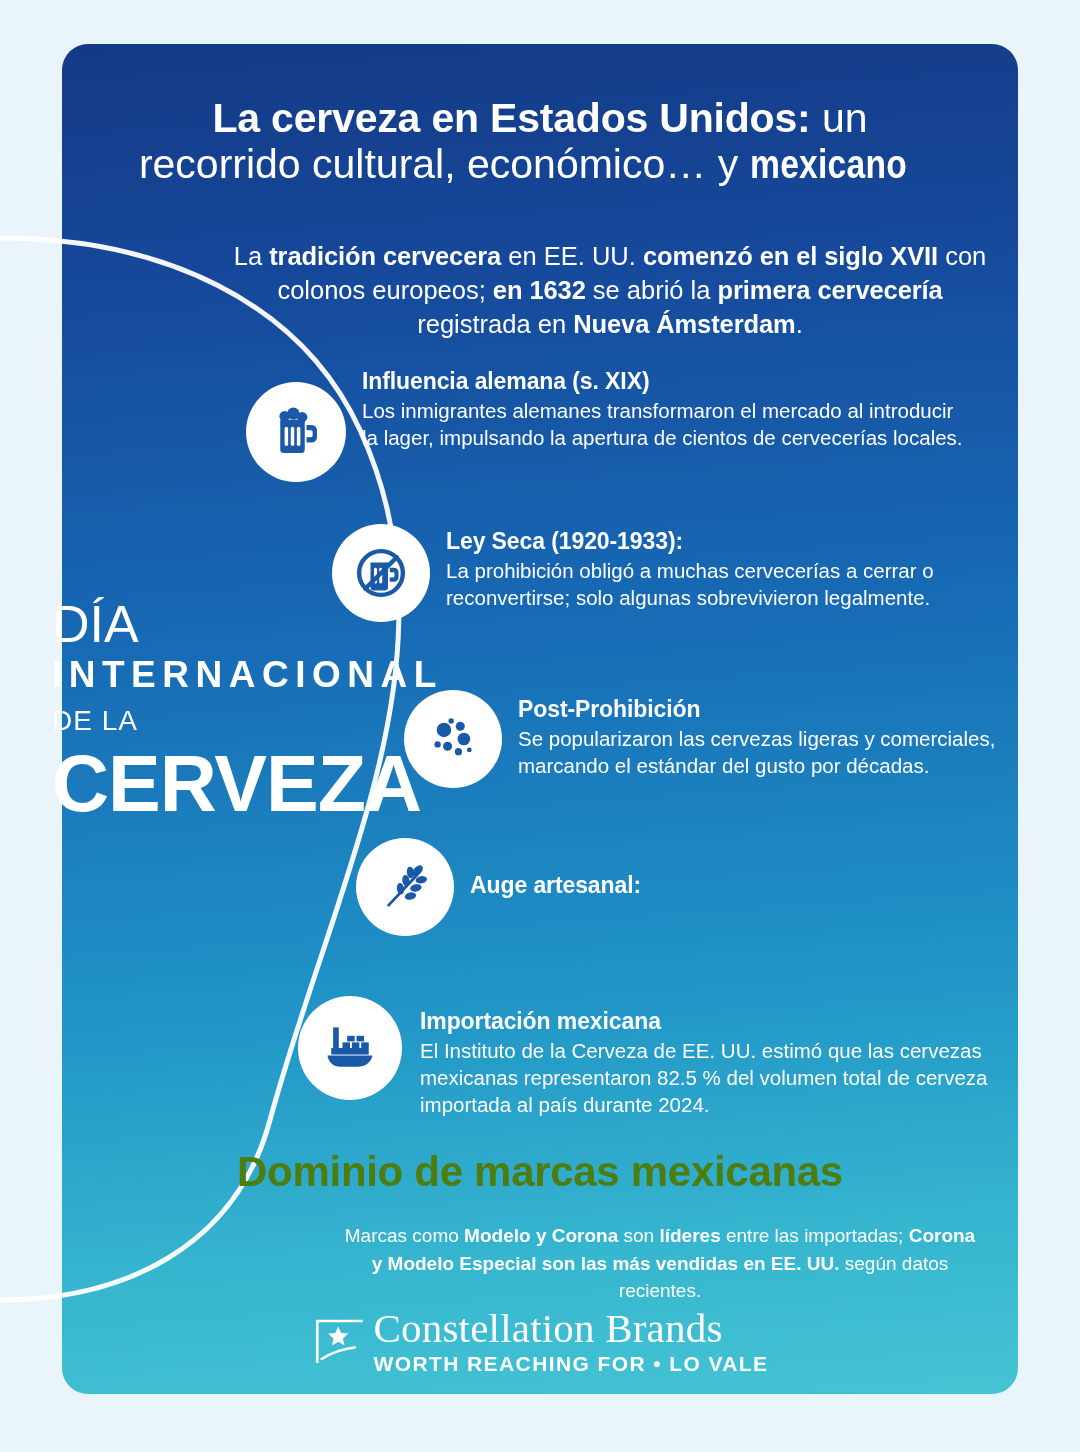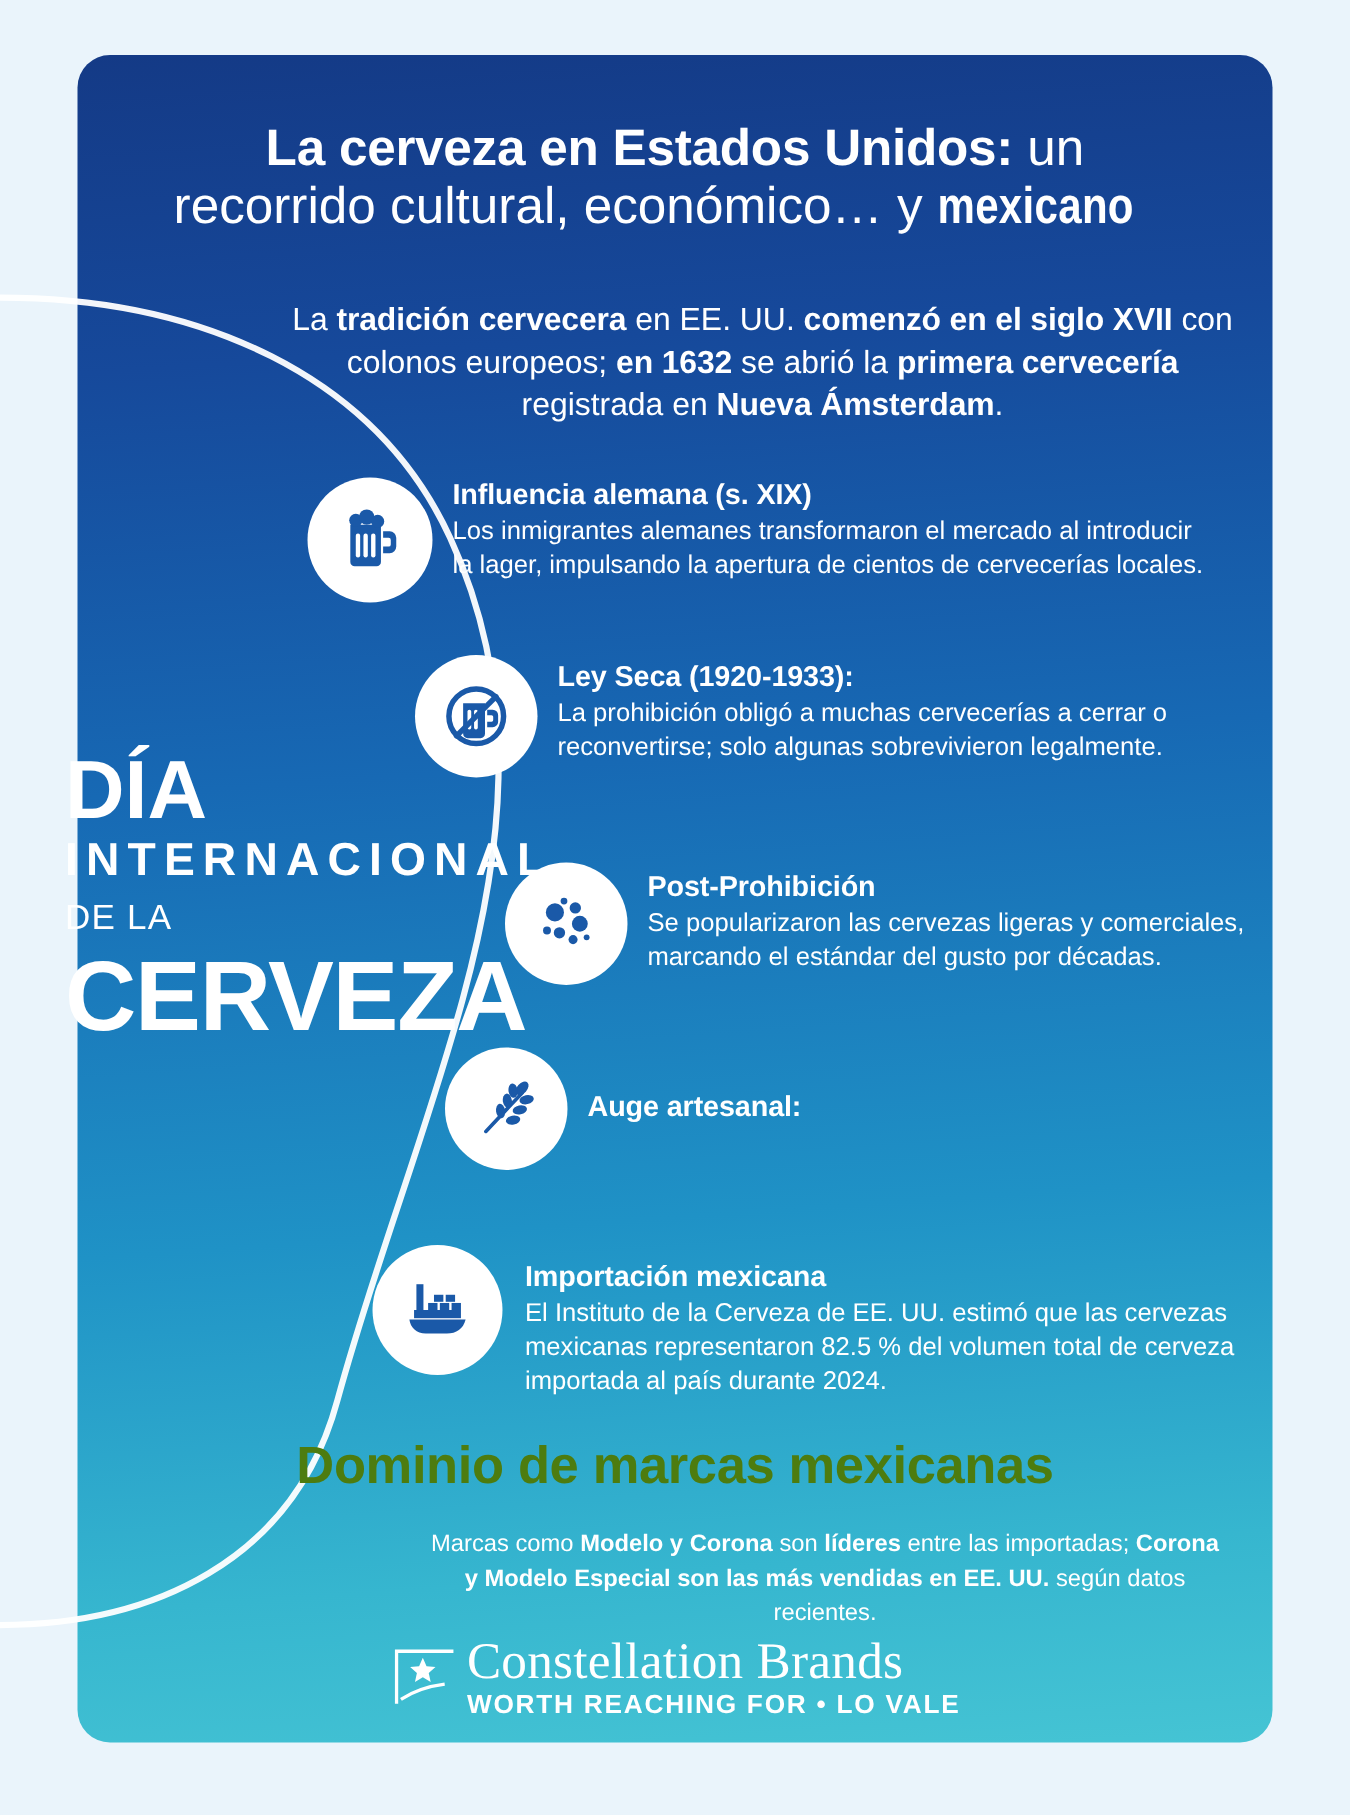--- a/index.html
+++ b/index.html
@@ -94,22 +94,22 @@
 
   
   .left-title {
     position: absolute;
     left: 52px;
     top: 600px;
     width: 360px;
     color: #ffffff;
   }
   .left-title .dia {
-    font-size: 66px;
-    font-weight: bold;
+    font-size: 52px;
+    font-weight: normal;
     letter-spacing: 0px;
     line-height: 0.96;
   }
   .left-title .internacional {
     font-size: 37px;
     font-weight: bold;
     letter-spacing: 6.5px;
     line-height: 1.35;
   }
   .left-title .dela {
@@ -254,21 +254,21 @@
             <circle cx="29" cy="11" r="7"></circle>
             <circle cx="39" cy="15" r="6"></circle>
         </g>
         <g fill="#ffffff">
           <rect x="19" y="26" width="4" height="22" rx="2"></rect>
           <rect x="26" y="26" width="4" height="22" rx="2"></rect>
           <rect x="33" y="26" width="4" height="22" rx="2"></rect>
         </g>
       </svg>
     </div>
-    <div class="tl-text" style="left:362px; top:382px; width:610px;">
+    <div class="tl-text" style="left:362px; top:368px; width:610px;">
       <div class="tl-title">Influencia alemana (s. XIX)</div>
       <div class="tl-body">Los inmigrantes alemanes transformaron el mercado al introducir la lager, impulsando la apertura de cientos de cervecerías locales.</div>
     </div>
   </div>
 
   <div class="tl-item">
     <div class="tl-circle" style="left:332px; top:524px; width:98px; height:98px;">
       <svg width="56" height="56" viewBox="0 0 64 64" aria-hidden="true">
         <g fill="#1a59a8">
           <path d="M20 20h20v28a4 4 0 0 1-4 4H24a4 4 0 0 1-4-4z"></path>

